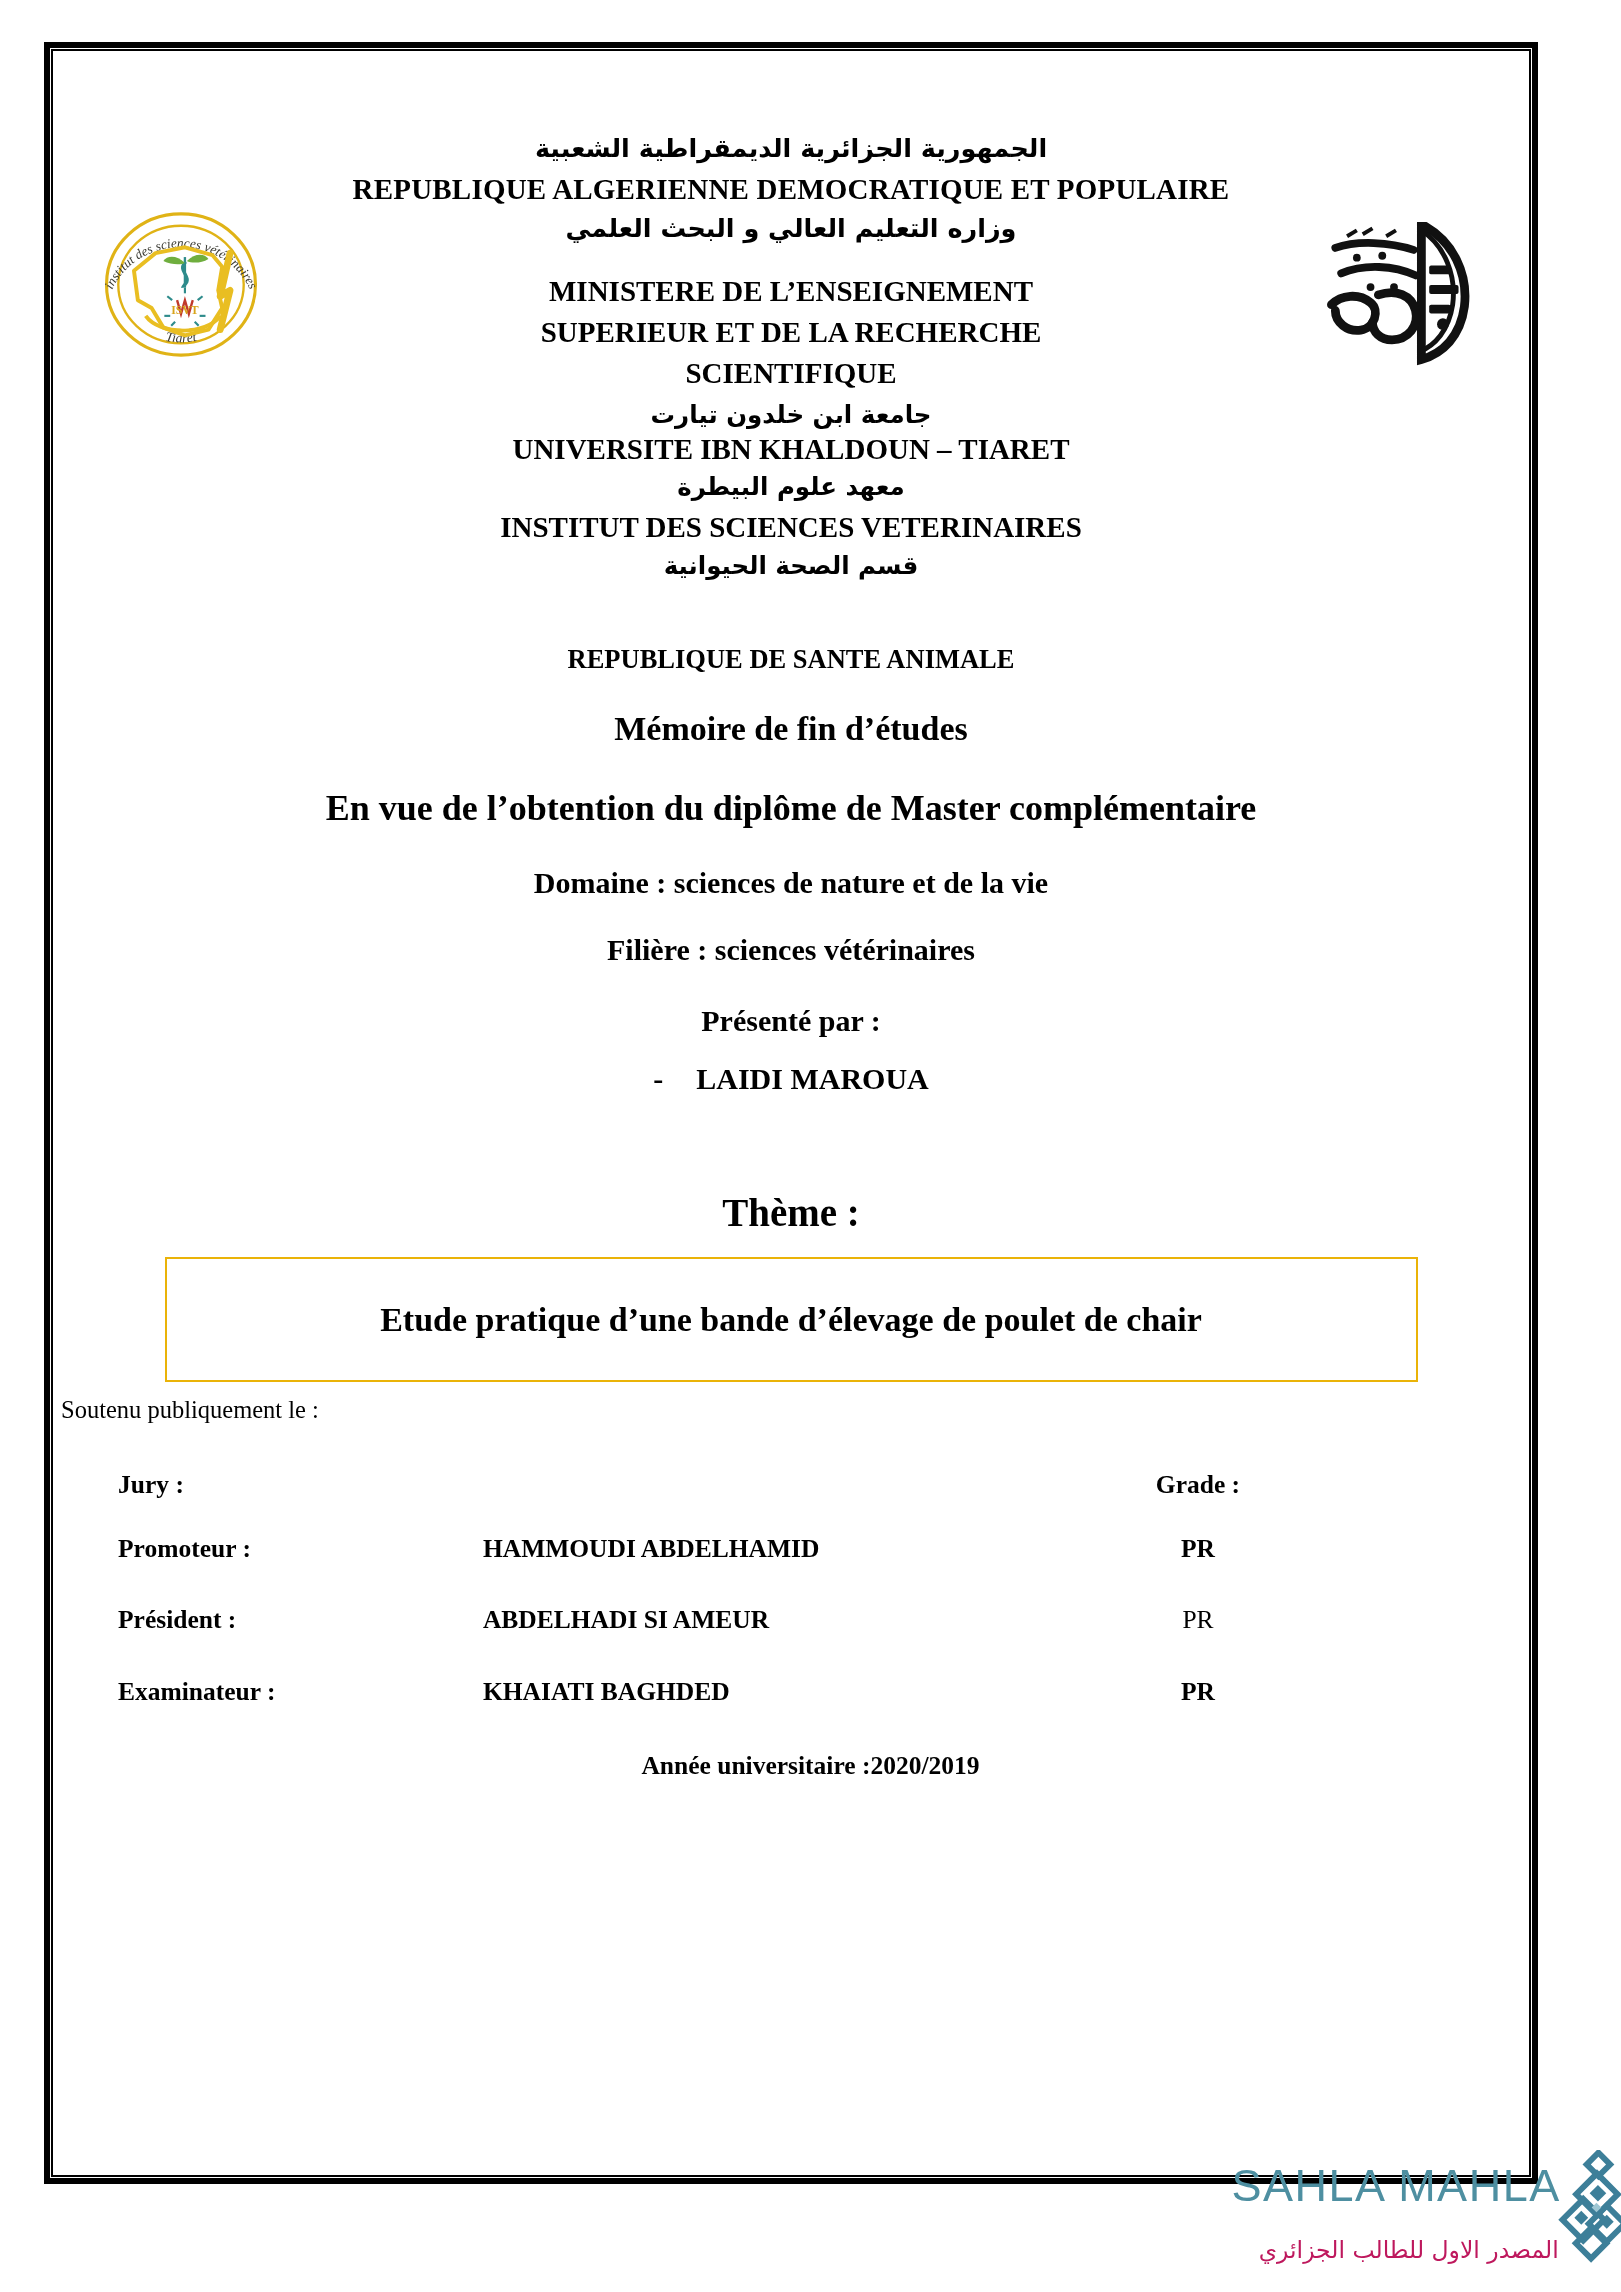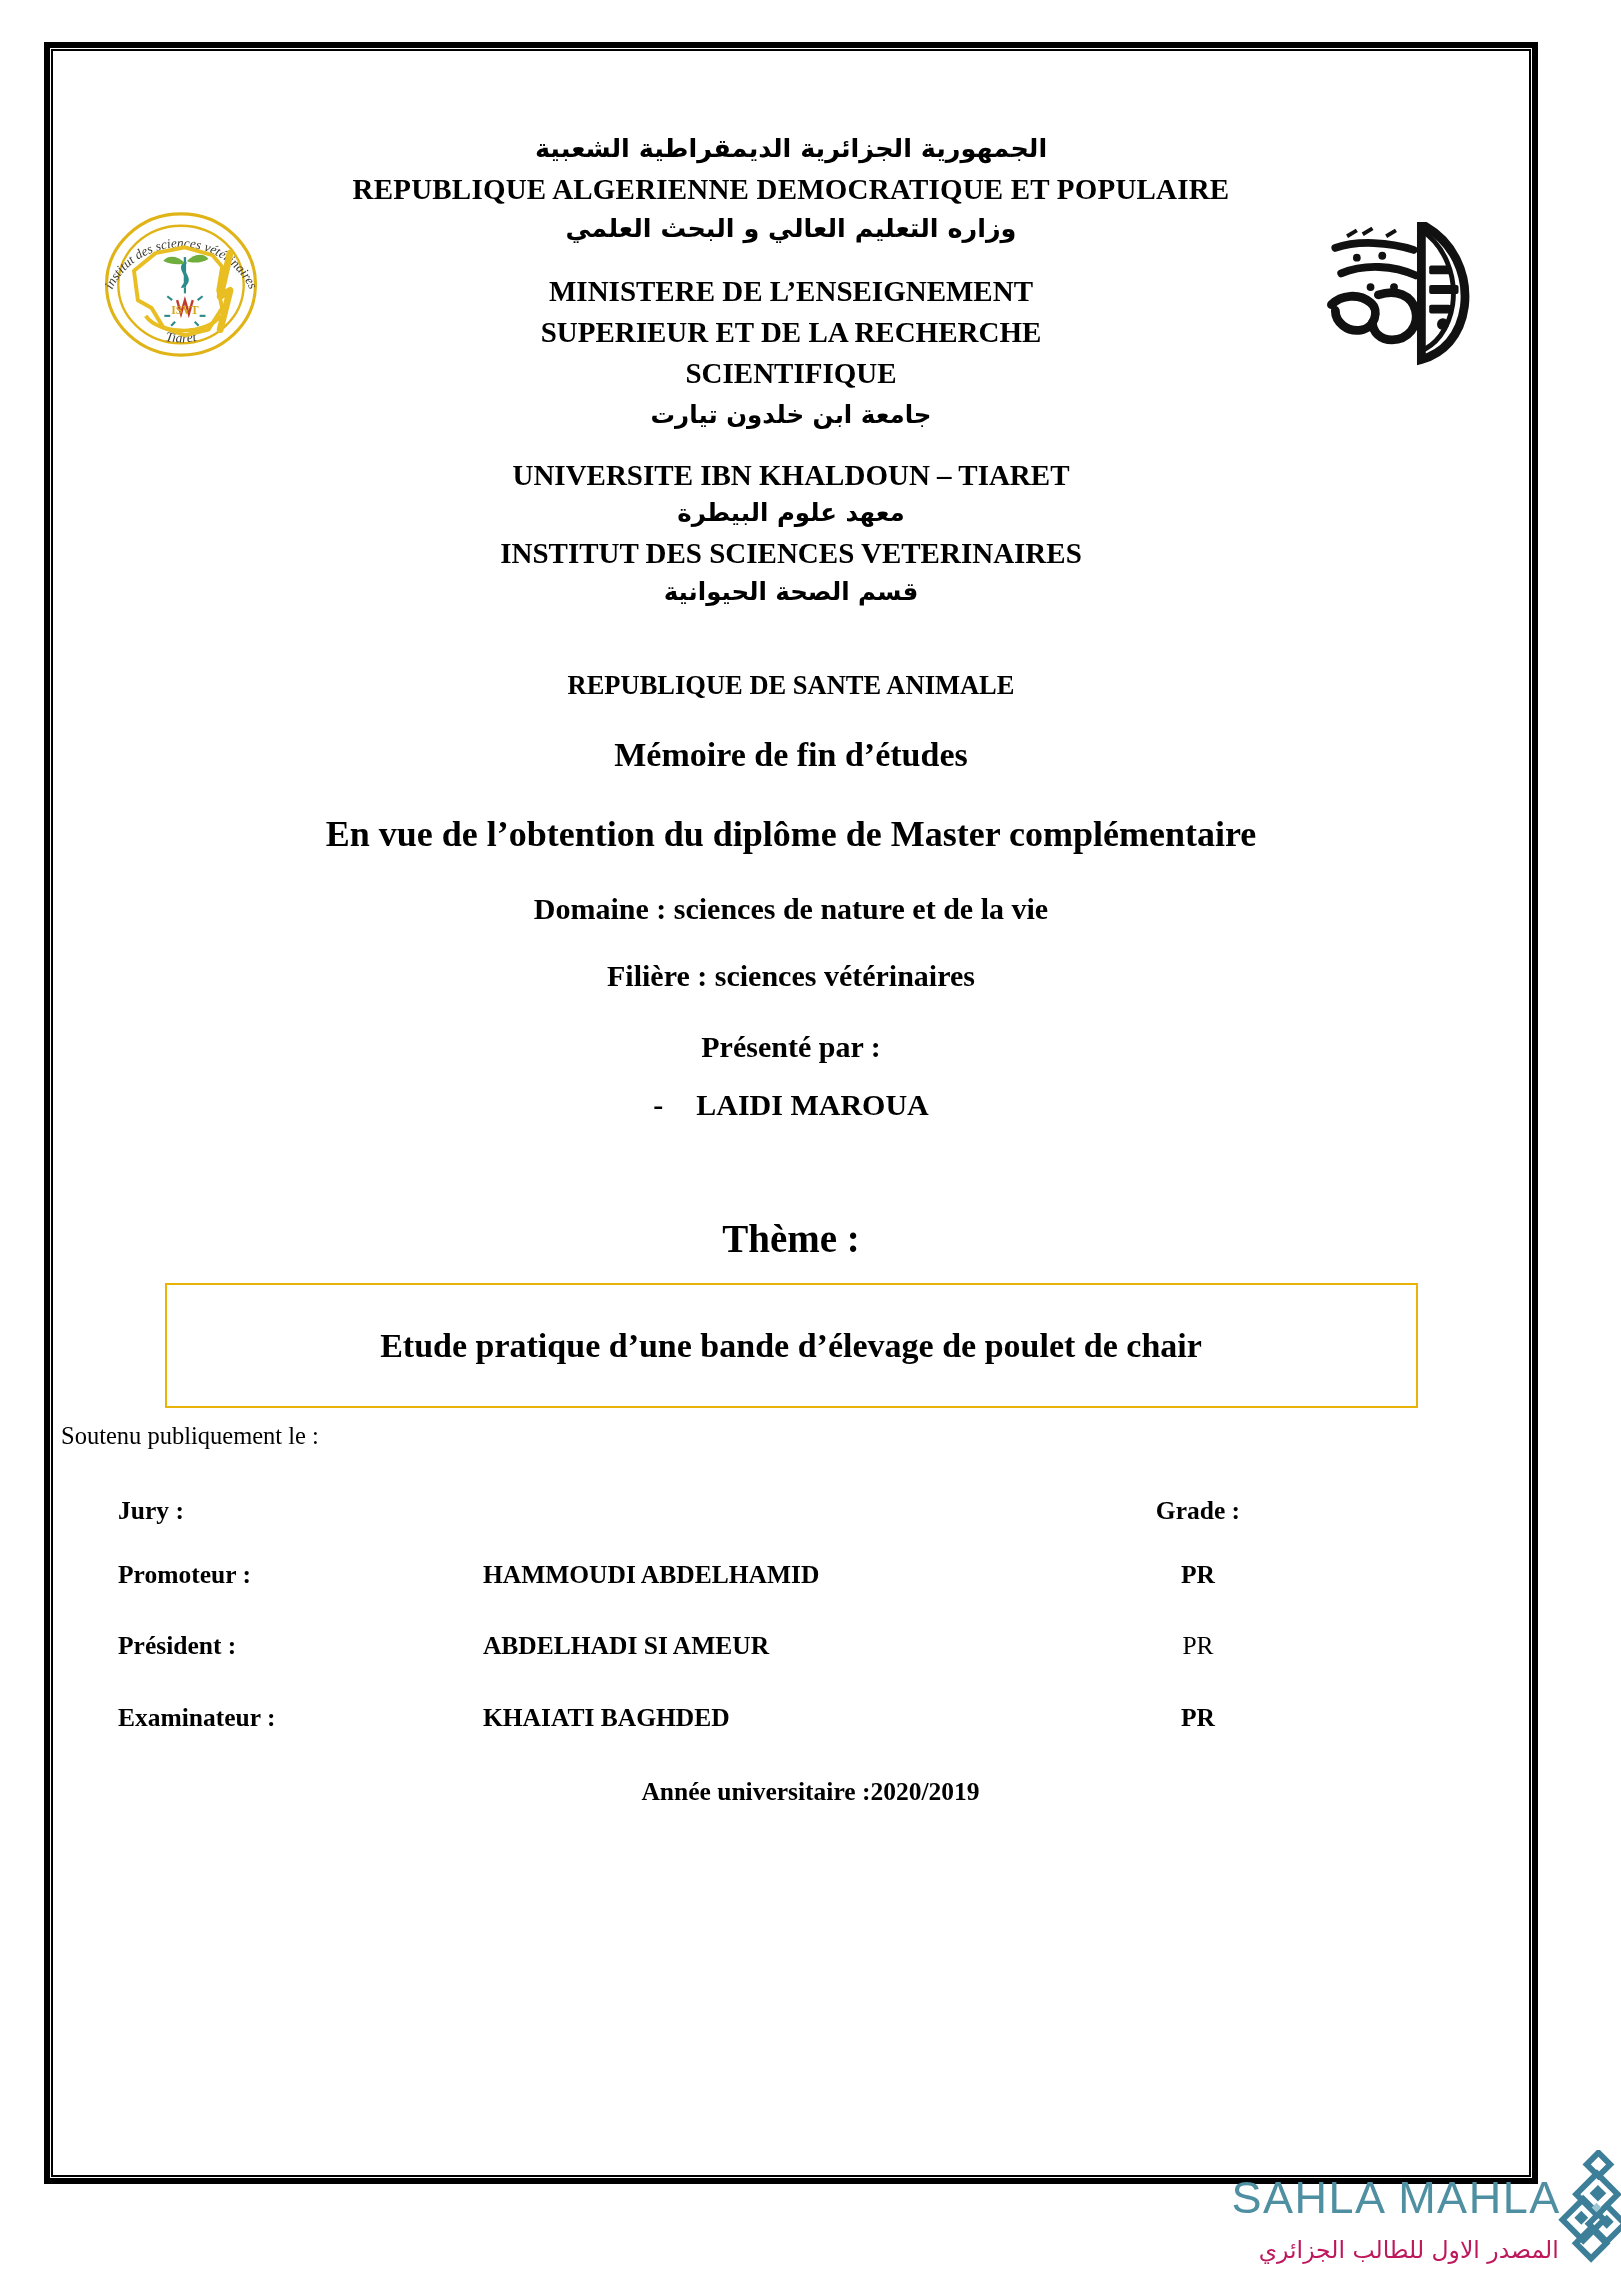--- a/index.html
+++ b/index.html
@@ -72,21 +72,21 @@
   .hdr-line-ar-2 { font-size: 25.5px; margin-bottom: 25.5px; }
 
   .ministere {
     font-size: 29px;
     font-weight: bold;
     line-height: 1.42;
     text-align: center;
     width: 627px;
     margin: 6px auto;
   }
-  .hdr-line-ar-3 { font-size: 24.5px; margin-top: 3.9px; margin-bottom: 26px; }
+  .hdr-line-ar-3 { font-size: 24.5px; margin-top: 3.9px; margin-bottom: 0; }
   .hdr-line-fr-2 { font-size: 29px; margin-bottom: 3.9px; }
   .hdr-line-ar-4 { font-size: 24.5px; margin-bottom: 5.9px; }
   .hdr-line-fr-3 { font-size: 29px; margin-bottom: 3.9px; }
   .hdr-line-ar-5 { font-size: 24.5px; margin-bottom: 0; }
 
   
   .logo-left {
     position: absolute;
     left: 21.6px;
     top: 147px;
@@ -207,21 +207,21 @@
   .watermark {
     position: absolute;
     right: -15.7px;
     bottom: 21.6px;
     width: 461px;
     height: 118px;
   }
   .wm-text {
     position: absolute;
     right: 76px;
-    bottom: 47px;
+    bottom: 59px;
     font-family: "Liberation Sans", "DejaVu Sans", sans-serif;
     font-size: 45px;
     letter-spacing: 1.5px;
     color: #4e8fa1;
     white-space: nowrap;
   }
   .wm-ar {
     position: absolute;
     right: 78px;
     bottom: 7.8px;

